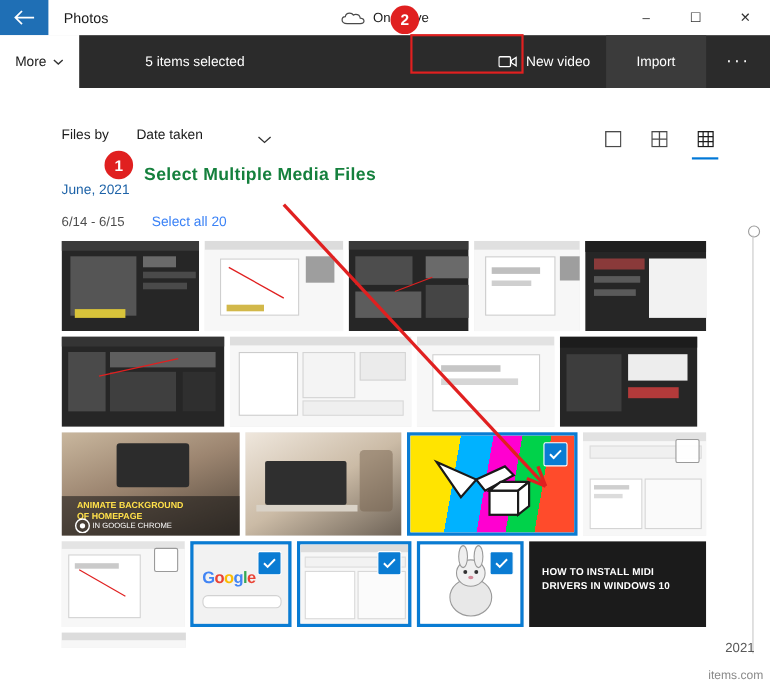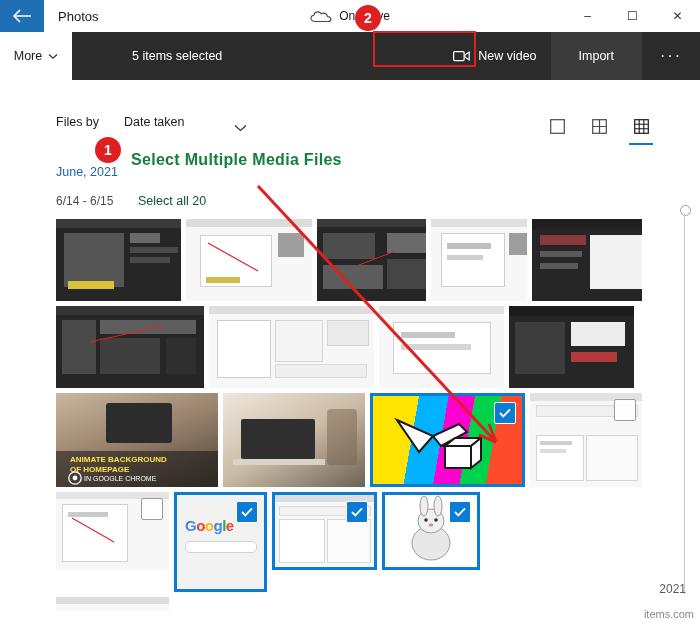--- a/index.html
+++ b/index.html
@@ -189,21 +189,21 @@
   .range-label {
     position: absolute;
     left: 56px; top: 194px;
     font-size: 12px;
     color: #4d4d4d;
   }
   .selectall-label {
     position: absolute;
     left: 138px; top: 194px;
     font-size: 12.5px;
-    color: #14532d;
+    color: #3b82f6;
   }
 
   
   .grid {
     position: absolute;
     left: 56px; top: 219px;
     width: 586px;
   }
   .grid-row {
     display: flex;
@@ -548,21 +548,21 @@
         <div class="sshot light-ui">
           <div class="bar" style="left:0;top:0;width:100%;height:7px;background:#e4e4e4;"></div>
           <div class="bar" style="left:6px;top:12px;width:64px;height:56px;background:#ffffff;border:1px solid #d2d2d2;"></div>
           <div class="bar" style="left:12px;top:20px;width:40px;height:5px;background:#cacaca;"></div>
           <svg style="position:absolute;left:14px;top:24px;" width="48" height="30">
               <path d="M2 2 L44 26" stroke="#e02020" stroke-width="1.1" fill="none"></path>
             </svg>
         </div>
         <div class="check empty"></div>
       </div>
-      <div class="tile sel" style="width:93px;height:100px;">
+      <div class="tile sel" style="width:93px;height:78px;">
         <div class="sshot" style="background:#f2f2f2;">
           <div style="position:absolute;left:8px;top:22px;font-size:15px;font-weight:bold;letter-spacing:-0.5px;">
             <span style="color:#4285f4;">G</span><span style="color:#ea4335;">o</span><span style="color:#fbbc05;">o</span><span style="color:#4285f4;">g</span><span style="color:#34a853;">l</span><span style="color:#ea4335;">e</span>
           </div>
           <div class="bar" style="left:8px;top:46px;width:70px;height:10px;background:#ffffff;border:1px solid #d2d2d2;border-radius:5px;"></div>
         </div>
         <div class="check">
           <svg width="12" height="10" viewBox="0 0 12 10">
             <path d="M1 5 L4.3 8.4 L11 1.4" stroke="#ffffff" stroke-width="1.8" fill="none"></path>
           </svg>
@@ -592,20 +592,25 @@
             <circle cx="51" cy="25" r="1.8" fill="#333"></circle>
             <ellipse cx="46" cy="30" rx="2.4" ry="1.6" fill="#d48a9a"></ellipse>
           </svg>
         </div>
         <div class="check">
           <svg width="12" height="10" viewBox="0 0 12 10">
             <path d="M1 5 L4.3 8.4 L11 1.4" stroke="#ffffff" stroke-width="1.8" fill="none"></path>
           </svg>
         </div>
       </div>
+      <div class="tile" style="width:163px;height:78px;">
+        <div class="sshot" style="background:#1b1b1b;">
+          <div style="position:absolute;left:12px;top:22px;width:142px;color:#ffffff;font-size:9px;font-weight:bold;line-height:12px;letter-spacing:0.2px;">HOW TO INSTALL MIDI DRIVERS IN WINDOWS 10</div>
+        </div>
+      </div>
     </div>
 
     <div class="grid-row">
       <div class="tile" style="width:113px;height:14px;">
         <div class="sshot light-ui">
           <div class="bar" style="left:0;top:0;width:100%;height:7px;background:#dcdcdc;"></div>
         </div>
       </div>
     </div>
   </div>

